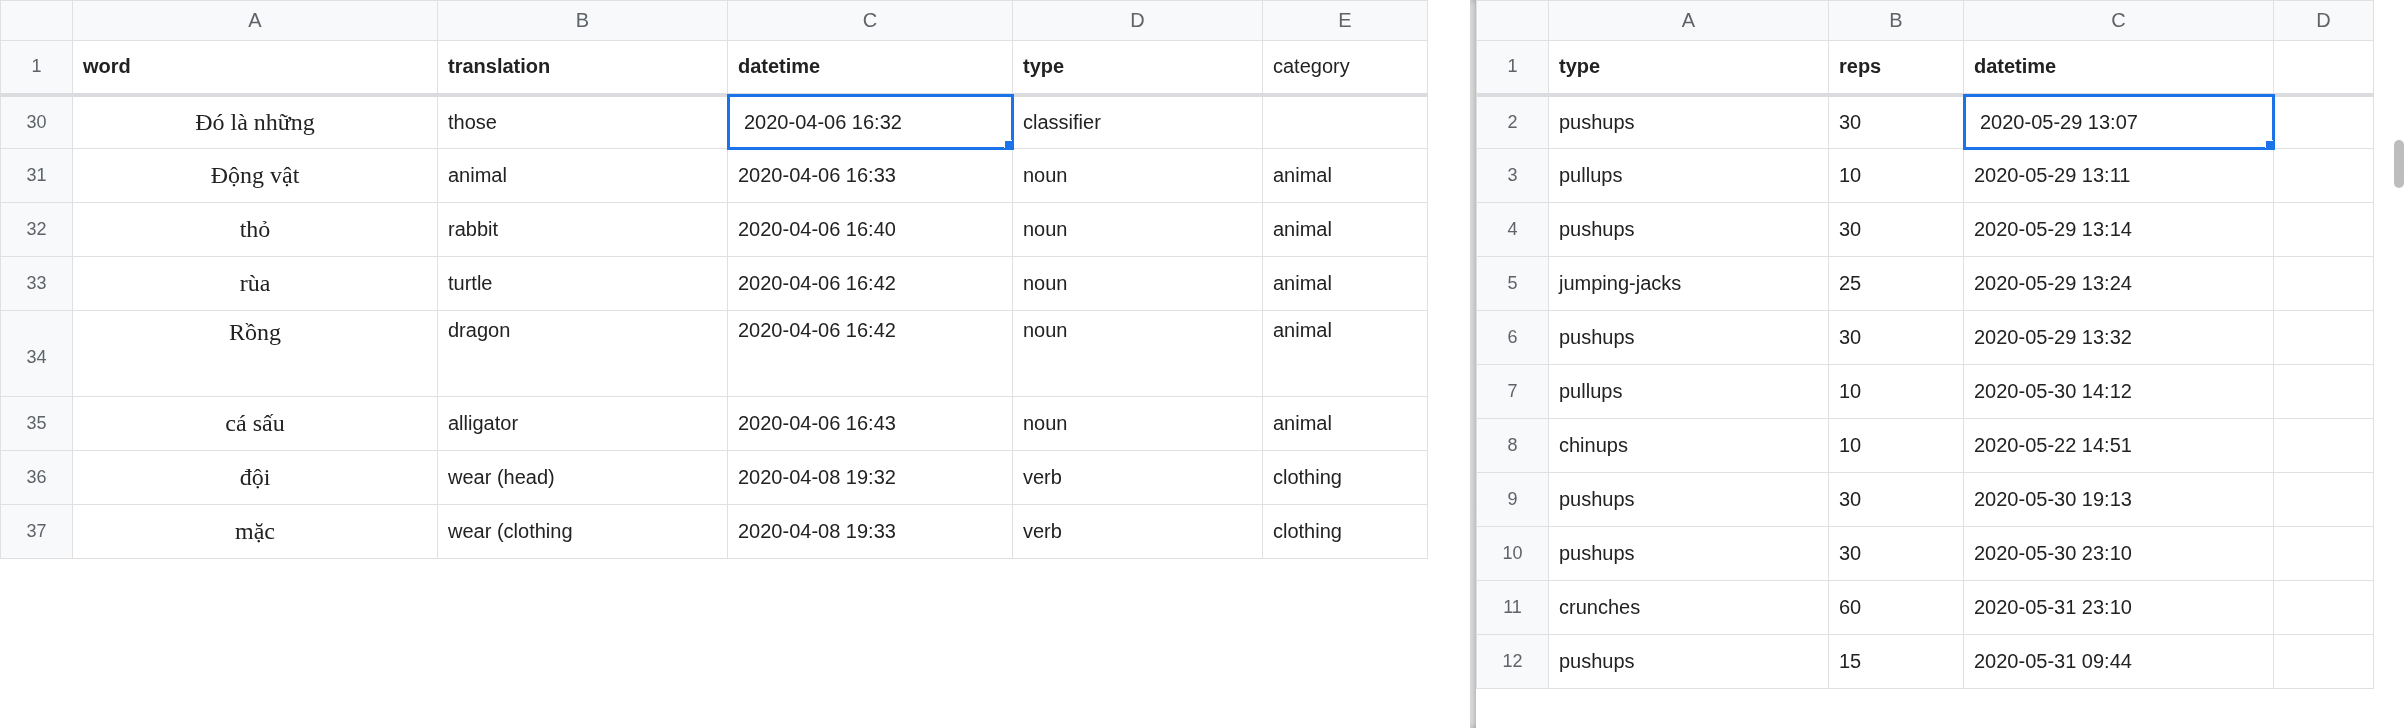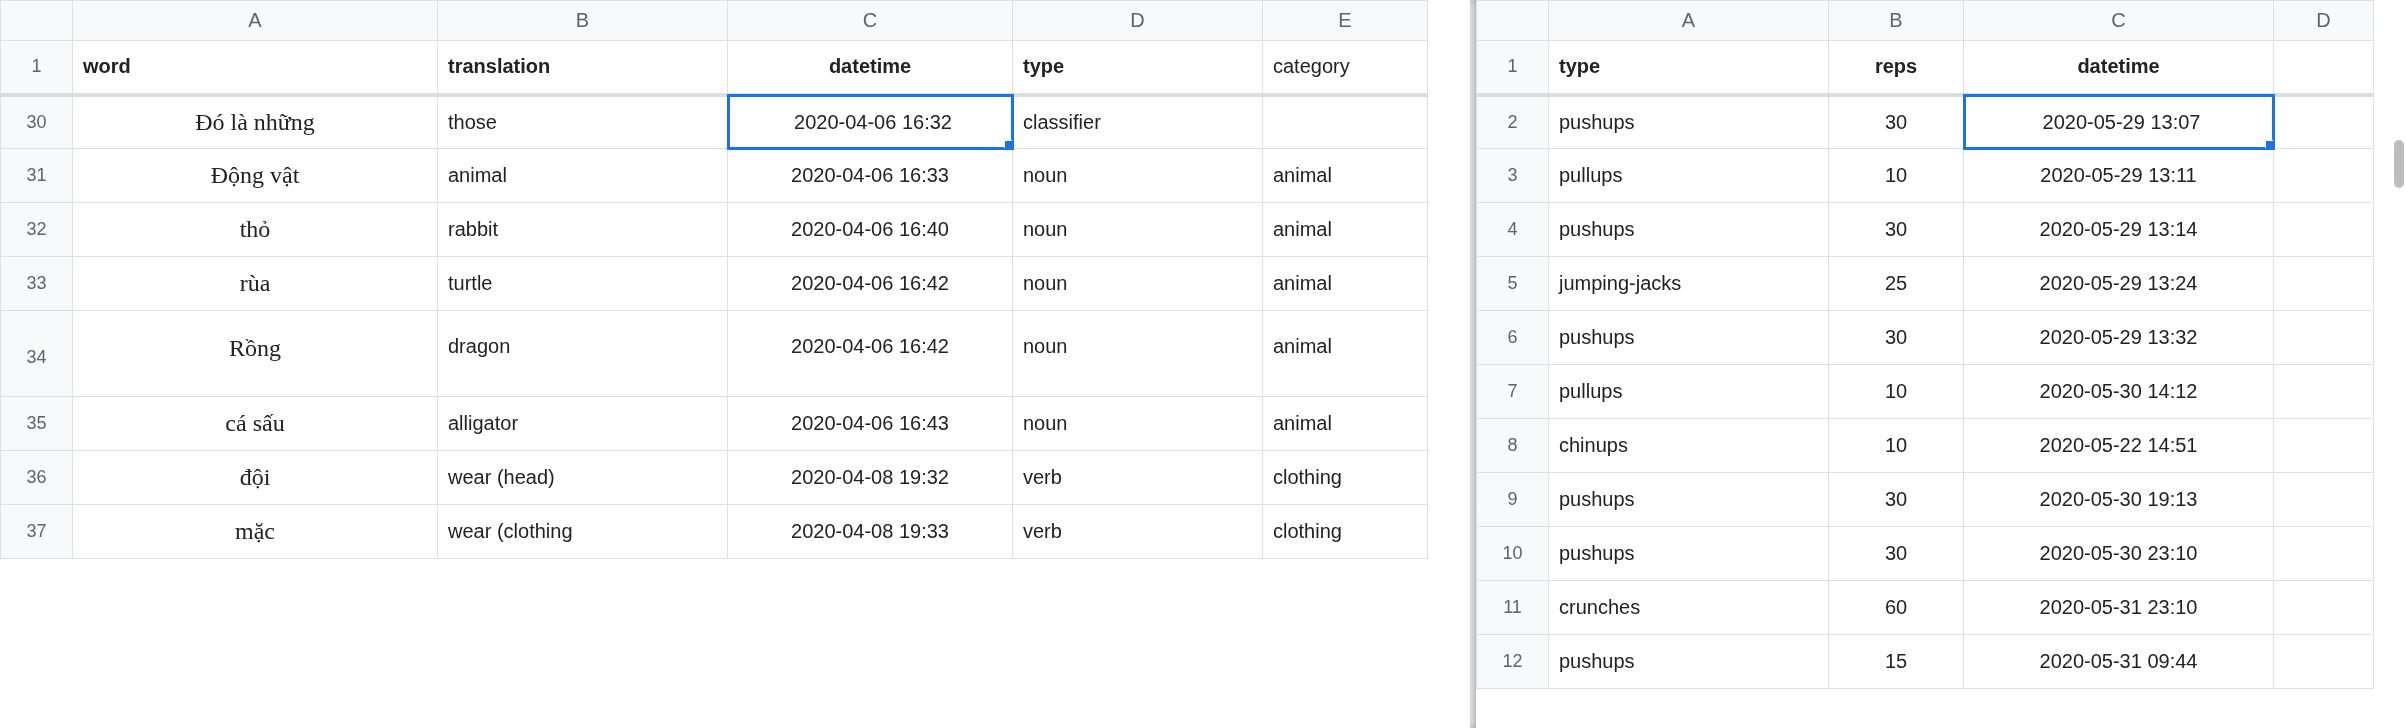--- a/index.html
+++ b/index.html
@@ -45,21 +45,21 @@
     background: #f8f9fa;
     color: #5f6368;
     text-align: center;
     font-weight: normal;
     position: relative;
   }
   th.colhdr { height: 40px; }
   th.corner { width: 72px; height: 40px; }
   th.rowhdr { width: 72px; font-size: 18px; }
   td.hdrcell { font-weight: 700; margin-top: 6px; }
-  td.num { text-align: center; }
+  td.num { text-align: left; }
   td.serif { font-family: Georgia, "Times New Roman", serif; font-size: 24px; text-align: center; }
   .selected {
     outline: 3px solid #1a73e8;
     outline-offset: -2px;
     position: relative;
     z-index: 2;
     padding-left: 16px;
   }
   .selected::after {
     content: "";
@@ -67,21 +67,21 @@
     right: -4px;
     bottom: -4px;
     width: 10px;
     height: 10px;
     background: #1a73e8;
     border: 1px solid #fff;
   }
   .frozen-shadow-row th, .frozen-shadow-row td {
     border-bottom: 4px solid #dadce0;
   }
-  tr.tall td, tr.tall th { height: 86px; vertical-align: top; padding-top: 24px;}
+  tr.tall td, tr.tall th { height: 86px; vertical-align: top; padding-top: 8px;}
   tr.tall th { vertical-align: middle; padding-top:8px; }
   .scroll-thumb {
     position: absolute;
     right: 2px;
     width: 10px;
     height: 48px;
     background: #bdbdbd;
     border-radius: 5px;
     top: 140px;
   }

